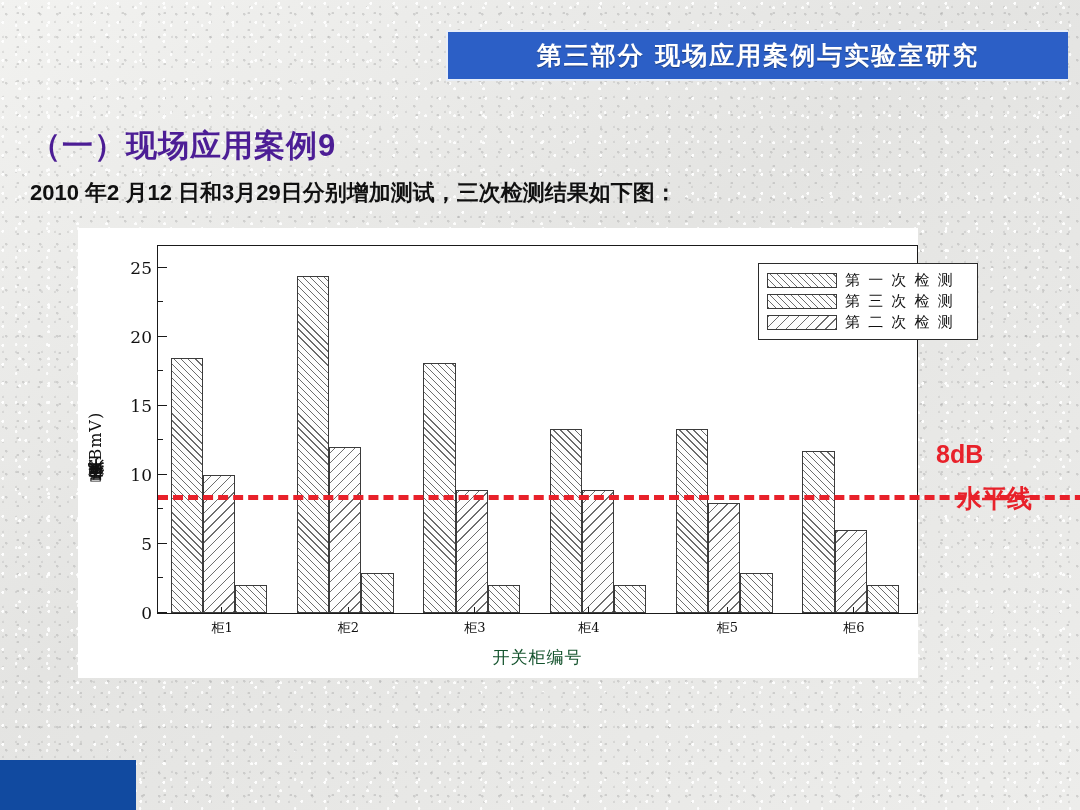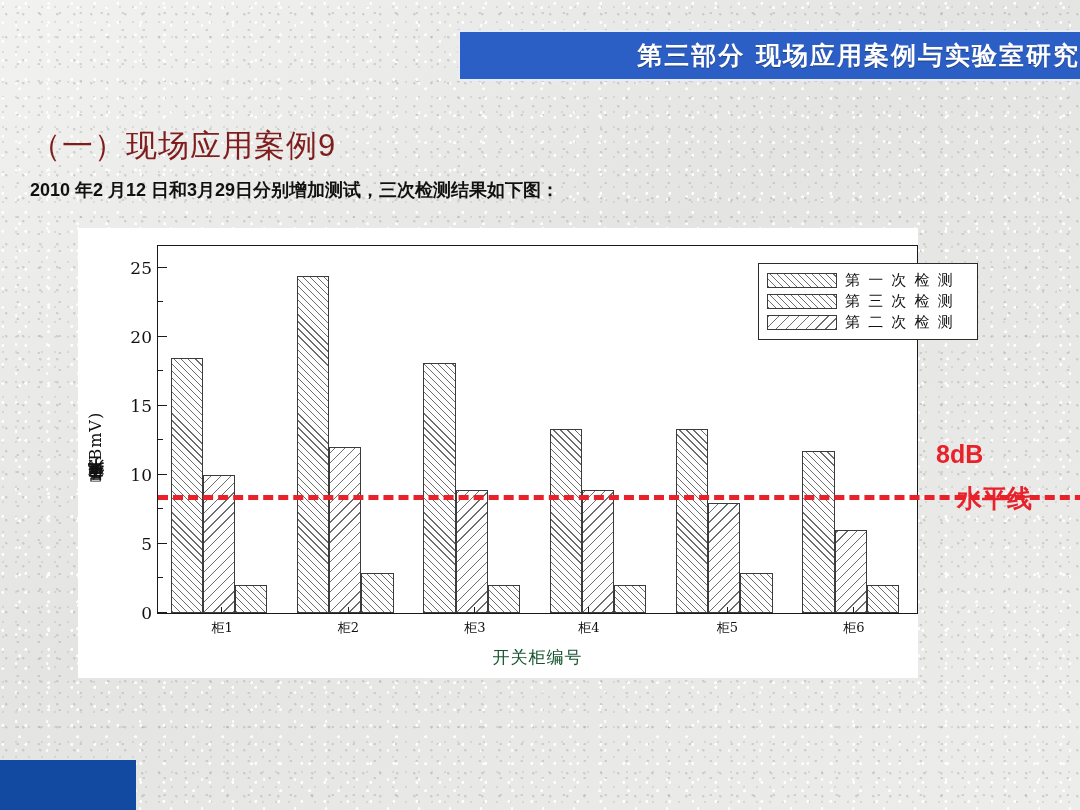--- a/index.html
+++ b/index.html
@@ -14,42 +14,42 @@
       radial-gradient(circle at 68% 29%, rgba(255,255,255,0.9) 0 1.3px, transparent 1.7px),
       radial-gradient(circle at 84% 77%, rgba(140,140,140,0.3) 0 1px, transparent 1.4px),
       radial-gradient(circle at 52% 88%, rgba(255,255,255,0.85) 0 1.1px, transparent 1.5px),
       radial-gradient(circle at 24% 45%, rgba(160,160,160,0.25) 0 1px, transparent 1.4px),
       linear-gradient(145deg, #f2f2f0 0%, #e4e4e2 45%, #ededeb 100%);
     background-size: 23px 19px, 17px 23px, 29px 27px, 21px 17px, 31px 29px, 13px 15px, 100% 100%;
   }
 
   
   #header-banner {
-    position:absolute; left:458px; top:30px; width:622px; height:51px;
+    position:absolute; left:446px; top:30px; width:622px; height:51px;
     background:#2c5fc6;
     border-top:2px solid #e8eef8; border-left:2px solid #e8eef8; border-bottom:2px solid #e8eef8;
     box-sizing:border-box;
-    display:flex; align-items:center; justify-content:flex-end;
+    display:flex; align-items:center; justify-content:center;
   }
   #header-banner .txt {
     color:#ffffff; font-size:25px; font-weight:bold;
     letter-spacing:2px; white-space:nowrap;
     font-family:"DejaVu Serif", serif;
     text-shadow:0 1px 1px rgba(0,0,0,0.35);
   }
 
   
   #page-title {
     position:absolute; left:30px; top:125px;
-    font-size:31px; font-weight:normal; color:#7f1d1d;
+    font-size:31px; font-weight:bold; color:#4c1d95;
     letter-spacing:1px; white-space:nowrap;
   }
   #page-subtitle {
     position:absolute; left:30px; top:178px;
-    font-size:18px; font-weight:bold; color:#111;
+    font-size:22px; font-weight:bold; color:#111;
     letter-spacing:0px; white-space:nowrap;text-align:right;
   }
 
   
   #chart-panel {
     position:absolute; left:78px; top:228px; width:840px; height:450px;
     background:#ffffff;
   }
   #plot-frame {
     position:absolute; left:79px; top:17px; width:761px; height:369px;

